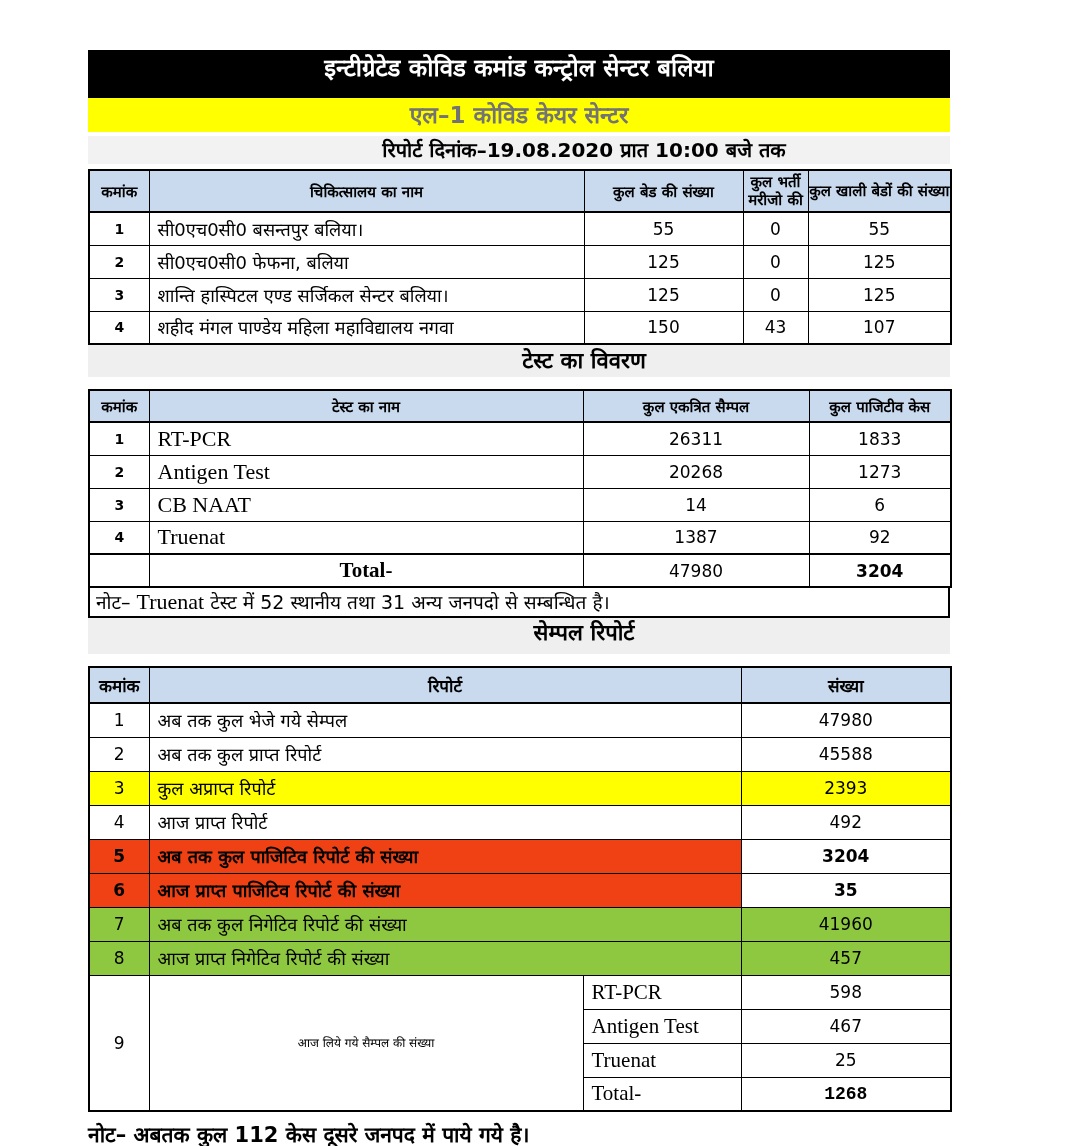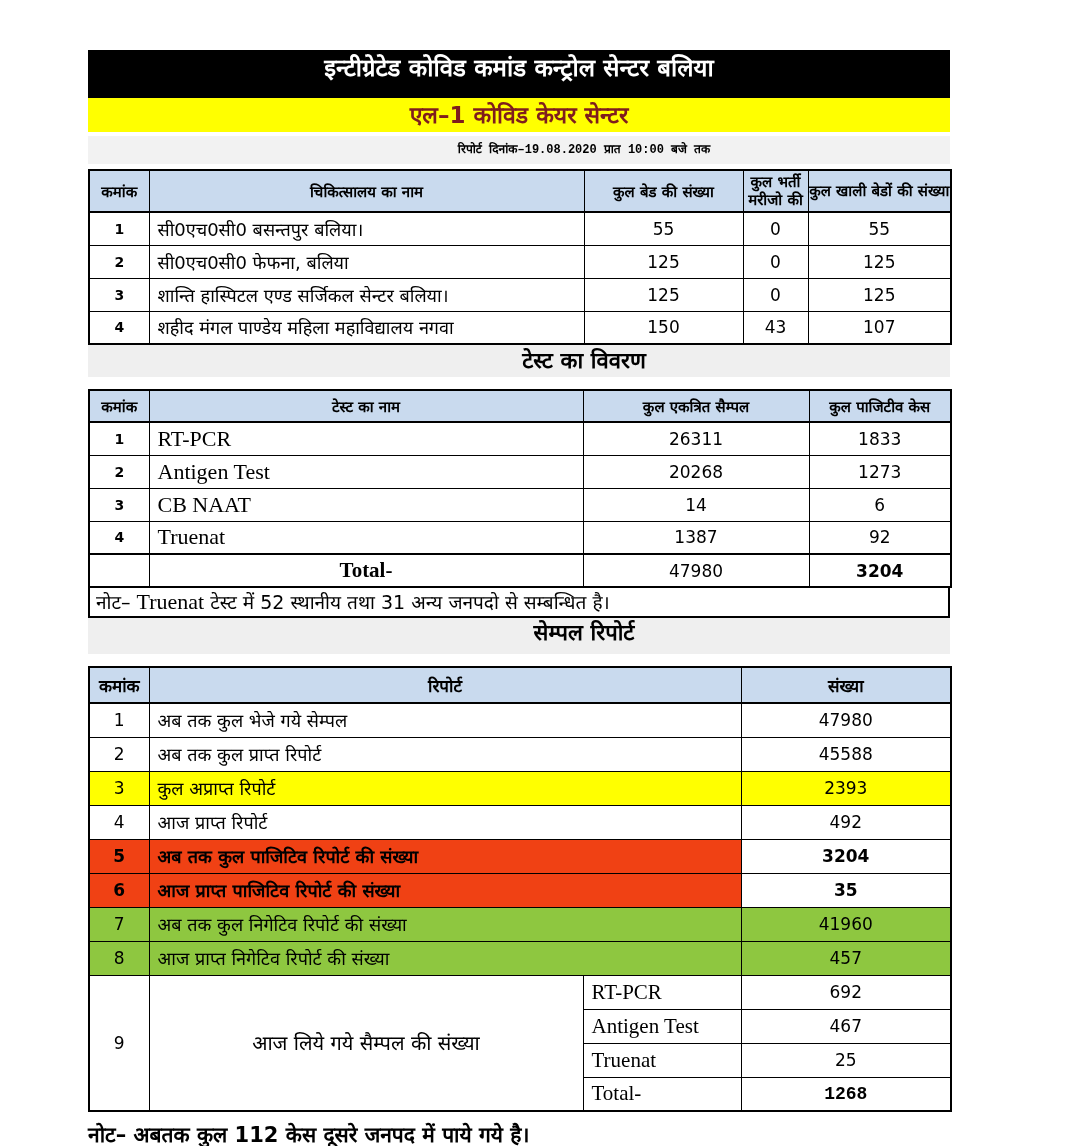--- a/index.html
+++ b/index.html
@@ -11,32 +11,31 @@
     position:relative;
   }
   .content { position:absolute; left:88px; top:50px; width:862px; }
 
   .black-bar {
     background:#000; color:#fff;
     height:48px; line-height:36px;
     text-align:center; font-weight:bold; font-size:24px;
   }
   .yellow-bar {
-    background:#ffff00; color:#7f1d1d;
+    background:#ffff00; color:#737373;
     height:34px; line-height:34px;
     text-align:center; font-weight:bold; font-size:23px;
     margin-bottom:4px;
   }
   .date-band {
     background:#f2f2f2;
     height:28px; line-height:28px;
-    text-align:center; font-weight:bold; font-size:12px;
+    text-align:center; font-weight:bold; font-size:20px;
     padding-left:130px;
     margin-bottom:5px;
-    font-family:Liberation Mono, monospace;
   }
   .section-band {
     background:#efefef;
     height:32px; line-height:32px;
     text-align:center; font-weight:bold; font-size:22px;
     padding-left:130px;
     margin-bottom:12px;
   }
 
   table { border-collapse:collapse; width:862px; table-layout:fixed; }
@@ -68,21 +67,21 @@
   .note-row .latin { font-family:"Liberation Serif", serif; font-size:22px; }
 
   .sample-table tr.hdr td { height:36px; font-size:17px; }
   .sample-table td { height:34px; }
   .sample-table td.label { font-size:18px; }
   .row-yellow td { background:#ffff00; }
   .row-red td.redfill { background:#f04114; font-weight:bold; }
   .row-red td.val { font-weight:bold; }
   .row-green td { background:#8ec740; }
   .subname { font-family:"Liberation Serif", serif; font-size:21px; text-align:left; padding-left:8px; }
-  .row9-label { font-size:20px; }
+  .row9-label { font-size:12px; }
 
   .footer-note {
     margin-top:8px;
     font-weight:bold; font-size:21px;
   }
 </style>
 </head>
 <body>
 
 <div class="content">
@@ -241,21 +240,21 @@
     </tr>
     <tr class="row-green">
       <td>8</td>
       <td colspan="2" class="left label">आज प्राप्त निगेटिव रिपोर्ट की संख्या</td>
       <td>457</td>
     </tr>
     <tr>
       <td rowspan="4">9</td>
       <td rowspan="4" class="row9-label">आज लिये गये सैम्पल की संख्या</td>
       <td class="subname">RT-PCR</td>
-      <td>692</td>
+      <td>598</td>
     </tr>
     <tr>
       <td class="subname">Antigen Test</td>
       <td>467</td>
     </tr>
     <tr>
       <td class="subname">Truenat</td>
       <td>25</td>
     </tr>
     <tr>

